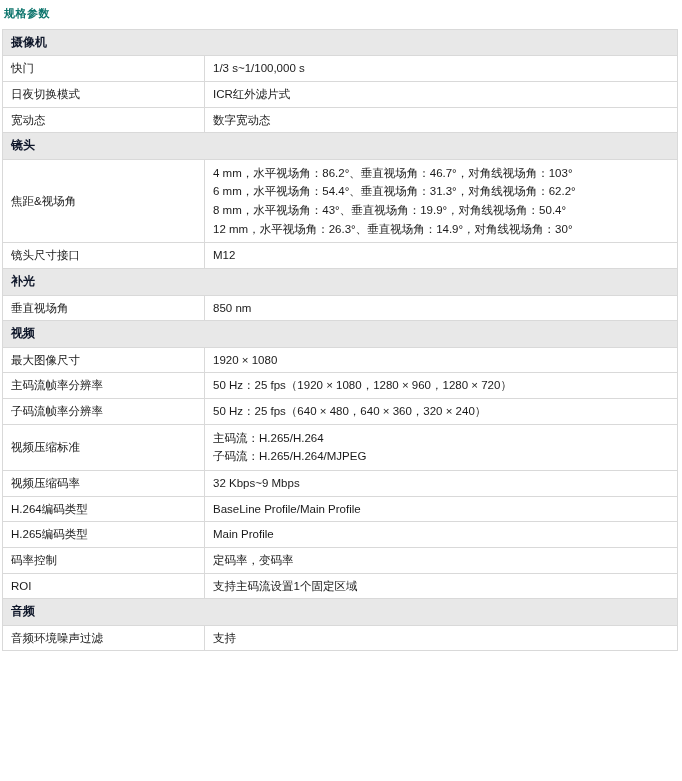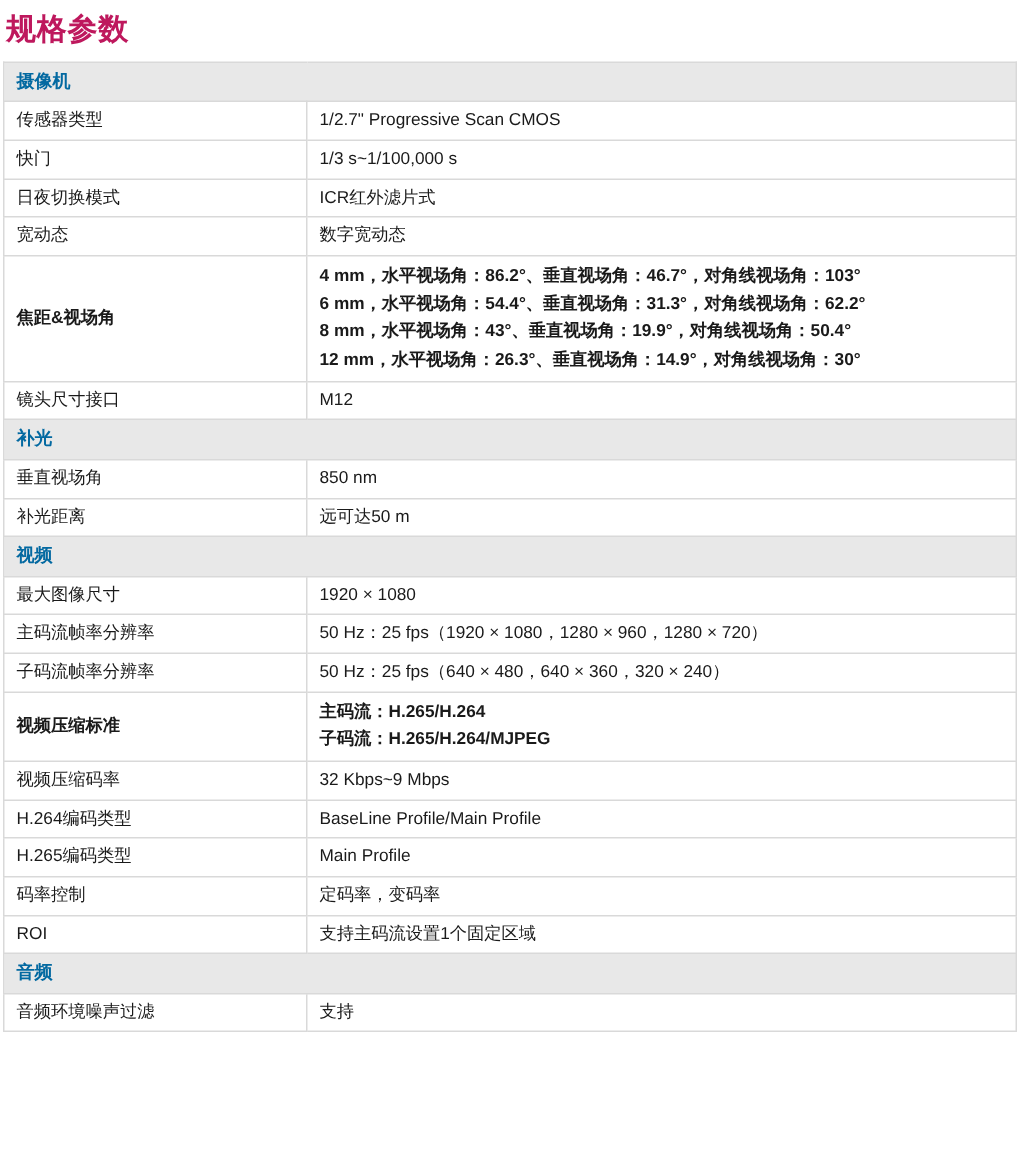--- a/index.html
+++ b/index.html
@@ -13,23 +13,23 @@
     font-family: "Liberation Sans", sans-serif;
     color: #1a1a1a;
     overflow: hidden;
   }
   .page {
     width: 682px;
     padding: 0;
     box-sizing: border-box;
   }
   .page-title {
-    font-size: 20px;
+    font-size: 11px;
     font-weight: bold;
-    color: #be185d;
+    color: #0f766e;
     margin: 6px 0 8px 4px;
     letter-spacing: 0.5px;
     font-family: Liberation Mono, monospace;
   }
   table.spec {
     border-collapse: collapse;
     width: 676px;
     margin-left: 2px;
     table-layout: fixed;
   }
@@ -45,65 +45,62 @@
     width: 202px;
     background: #ffffff;
   }
   td.value {
     background: #ffffff;
   }
   tr.section td {
     background: #e8e8e8;
     font-weight: bold;
     font-size: 12px;
-    color: #0369a1;
+    color: #0f172a;
     padding: 4px 6px 4px 8px;
   }
   .multiline div {
     padding: 1px 0;
   }
-  .tall td { padding-top: 6px; padding-bottom: 6px; font-weight: bold; }
+  .tall td { padding-top: 6px; padding-bottom: 6px; }
 </style>
 </head>
 <body>
 
 <div class="page">
   <div class="page-title">规格参数</div>
   <table class="spec">
     <colgroup>
         <col style="width:202px">
         <col>
       </colgroup>
     <tbody>
         <tr class="section">
           <td colspan="2">摄像机</td>
-        </tr>
-        <tr>
-          <td class="label">传感器类型</td>
-          <td class="value">
-            <div>1/2.7" Progressive Scan CMOS</div>
-          </td>
         </tr>
         <tr>
           <td class="label">快门</td>
           <td class="value">
             <div>1/3 s~1/100,000 s</div>
           </td>
         </tr>
         <tr>
           <td class="label">日夜切换模式</td>
           <td class="value">
             <div>ICR红外滤片式</div>
           </td>
         </tr>
         <tr>
           <td class="label">宽动态</td>
           <td class="value">
             <div>数字宽动态</div>
           </td>
+        </tr>
+        <tr class="section">
+          <td colspan="2">镜头</td>
         </tr>
         <tr class="tall">
           <td class="label">焦距&amp;视场角</td>
           <td class="value multiline">
             <div>4 mm，水平视场角：86.2°、垂直视场角：46.7°，对角线视场角：103°</div>
             <div>6 mm，水平视场角：54.4°、垂直视场角：31.3°，对角线视场角：62.2°</div>
             <div>8 mm，水平视场角：43°、垂直视场角：19.9°，对角线视场角：50.4°</div>
             <div>12 mm，水平视场角：26.3°、垂直视场角：14.9°，对角线视场角：30°</div>
           </td>
         </tr>
@@ -113,26 +110,20 @@
             <div>M12</div>
           </td>
         </tr>
         <tr class="section">
           <td colspan="2">补光</td>
         </tr>
         <tr>
           <td class="label">垂直视场角</td>
           <td class="value">
             <div>850 nm</div>
-          </td>
-        </tr>
-        <tr>
-          <td class="label">补光距离</td>
-          <td class="value">
-            <div>远可达50 m</div>
           </td>
         </tr>
         <tr class="section">
           <td colspan="2">视频</td>
         </tr>
         <tr>
           <td class="label">最大图像尺寸</td>
           <td class="value">
             <div>1920 × 1080</div>
           </td>

